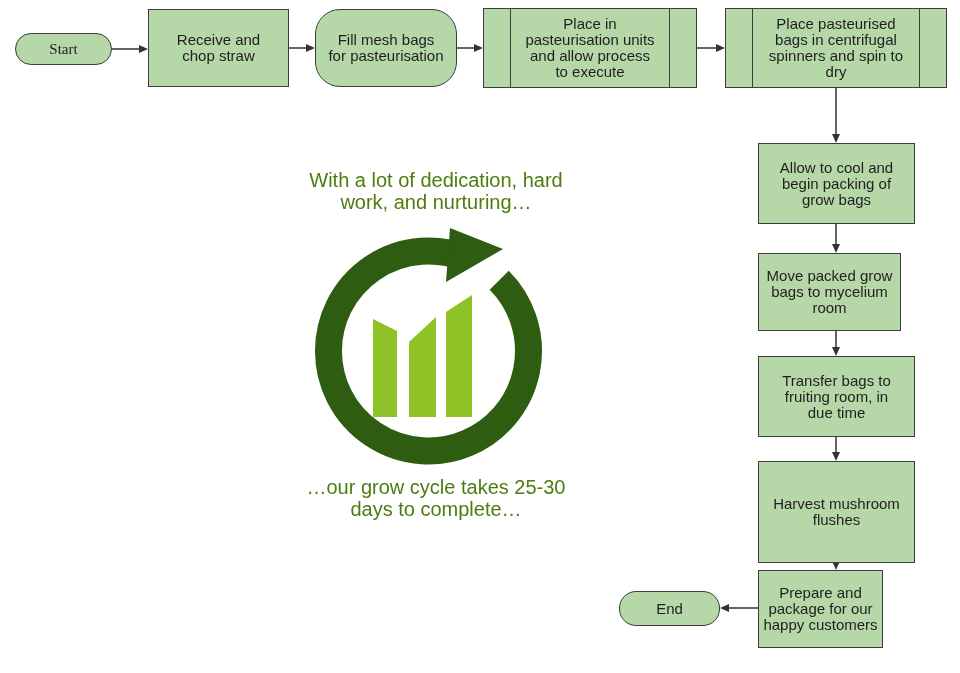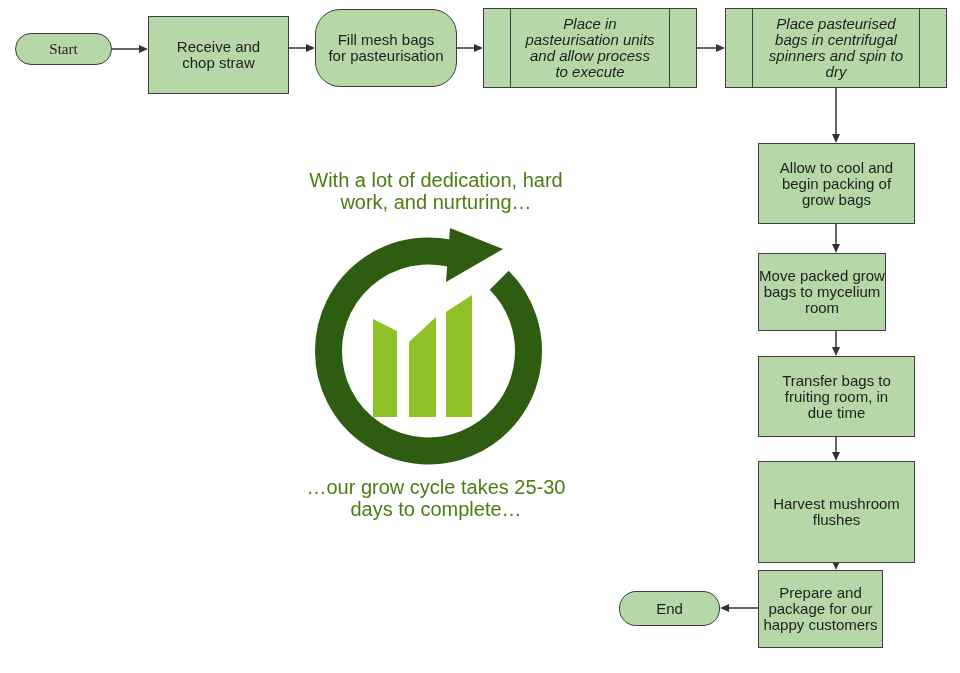--- a/index.html
+++ b/index.html
@@ -27,21 +27,21 @@
     display: flex;
     align-items: center;
     justify-content: center;
     text-align: center;
     color: var(--text);
     font-size: 15px;
     line-height: 16px;
   }
   .node .label { white-space: pre-line; }
   .terminator { border-radius: 17px; }
-  .predefined { padding: 0 30px; font-style: italic; }
+  .predefined { padding: 0 30px; }
   .pp-bar {
     position: absolute;
     top: 0; bottom: 0;
     width: 0;
     border-left: 1.5px solid var(--node-border);
   }
   .pp-bar-left  { left: 26px; }
   .pp-bar-right { right: 26px; }
   .caption {
     position: absolute;
@@ -113,21 +113,21 @@
   </svg>
 
   <div class="node terminator" style="left:15px; top:33px; width:97px; height:32px;font-family:Liberation Serif, serif;">
     <span class="label">Start</span>
   </div>
 
   <div class="node terminator" style="left:619px; top:591px; width:101px; height:35px;">
     <span class="label">End</span>
   </div>
 
-  <div class="node" style="left:148px; top:16px; width:141px; height:78px;">
+  <div class="node" style="left:148px; top:9px; width:141px; height:78px;">
     <span class="label">Receive and
 chop straw</span>
   </div>
 
   <div class="node" style="left:315px; top:9px; width:142px; height:78px;border-radius:25px;">
     <span class="label">Fill mesh bags
 for pasteurisation</span>
   </div>
 
   <div class="node predefined" style="left:483px; top:8px; width:214px; height:80px;">
@@ -147,21 +147,21 @@
 spinners and spin to
 dry</span>
   </div>
 
   <div class="node" style="left:758px; top:143px; width:157px; height:81px;">
     <span class="label">Allow to cool and
 begin packing of
 grow bags</span>
   </div>
 
-  <div class="node" style="left:758px; top:253px; width:128px; height:78px;">
+  <div class="node" style="left:758px; top:253px; width:143px; height:78px;">
     <span class="label">Move packed grow
 bags to mycelium
 room</span>
   </div>
 
   <div class="node" style="left:758px; top:356px; width:157px; height:81px;">
     <span class="label">Transfer bags to
 fruiting room, in
 due time</span>
   </div>

